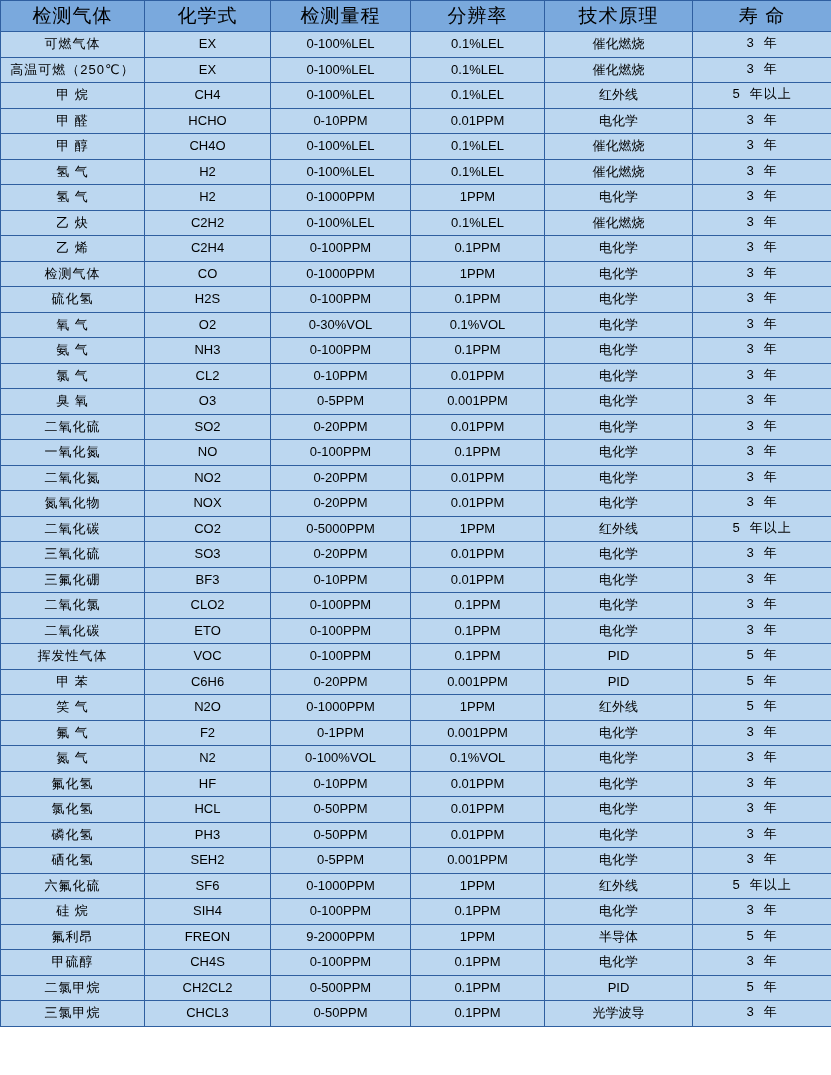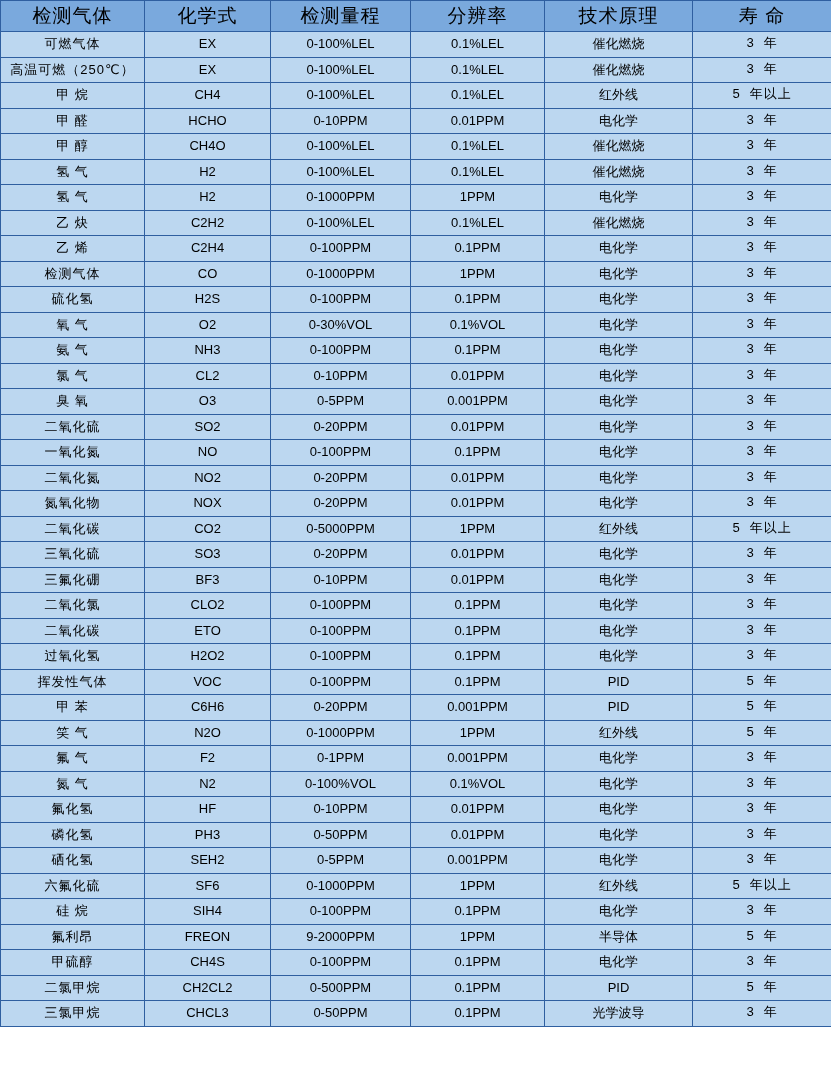--- a/index.html
+++ b/index.html
@@ -260,28 +260,20 @@
       </tr>
       <tr>
         <td class="c-name">二氧化碳</td>
         <td>ETO</td>
         <td>0-100PPM</td>
         <td>0.1PPM</td>
         <td>电化学</td>
         <td class="life-cell">3 年</td>
       </tr>
       <tr>
-        <td class="c-name">过氧化氢</td>
-        <td>H2O2</td>
-        <td>0-100PPM</td>
-        <td>0.1PPM</td>
-        <td>电化学</td>
-        <td class="life-cell">3 年</td>
-      </tr>
-      <tr>
         <td class="c-name">挥发性气体</td>
         <td>VOC</td>
         <td>0-100PPM</td>
         <td>0.1PPM</td>
         <td>PID</td>
         <td class="life-cell">5 年</td>
       </tr>
       <tr>
         <td class="c-name">甲 苯</td>
         <td>C6H6</td>
@@ -316,20 +308,28 @@
       </tr>
       <tr>
         <td class="c-name">氟化氢</td>
         <td>HF</td>
         <td>0-10PPM</td>
         <td>0.01PPM</td>
         <td>电化学</td>
         <td class="life-cell">3 年</td>
       </tr>
       <tr>
+        <td class="c-name">氯化氢</td>
+        <td>HCL</td>
+        <td>0-50PPM</td>
+        <td>0.01PPM</td>
+        <td>电化学</td>
+        <td class="life-cell">3 年</td>
+      </tr>
+      <tr>
         <td class="c-name">磷化氢</td>
         <td>PH3</td>
         <td>0-50PPM</td>
         <td>0.01PPM</td>
         <td>电化学</td>
         <td class="life-cell">3 年</td>
       </tr>
       <tr>
         <td class="c-name">硒化氢</td>
         <td>SEH2</td>

